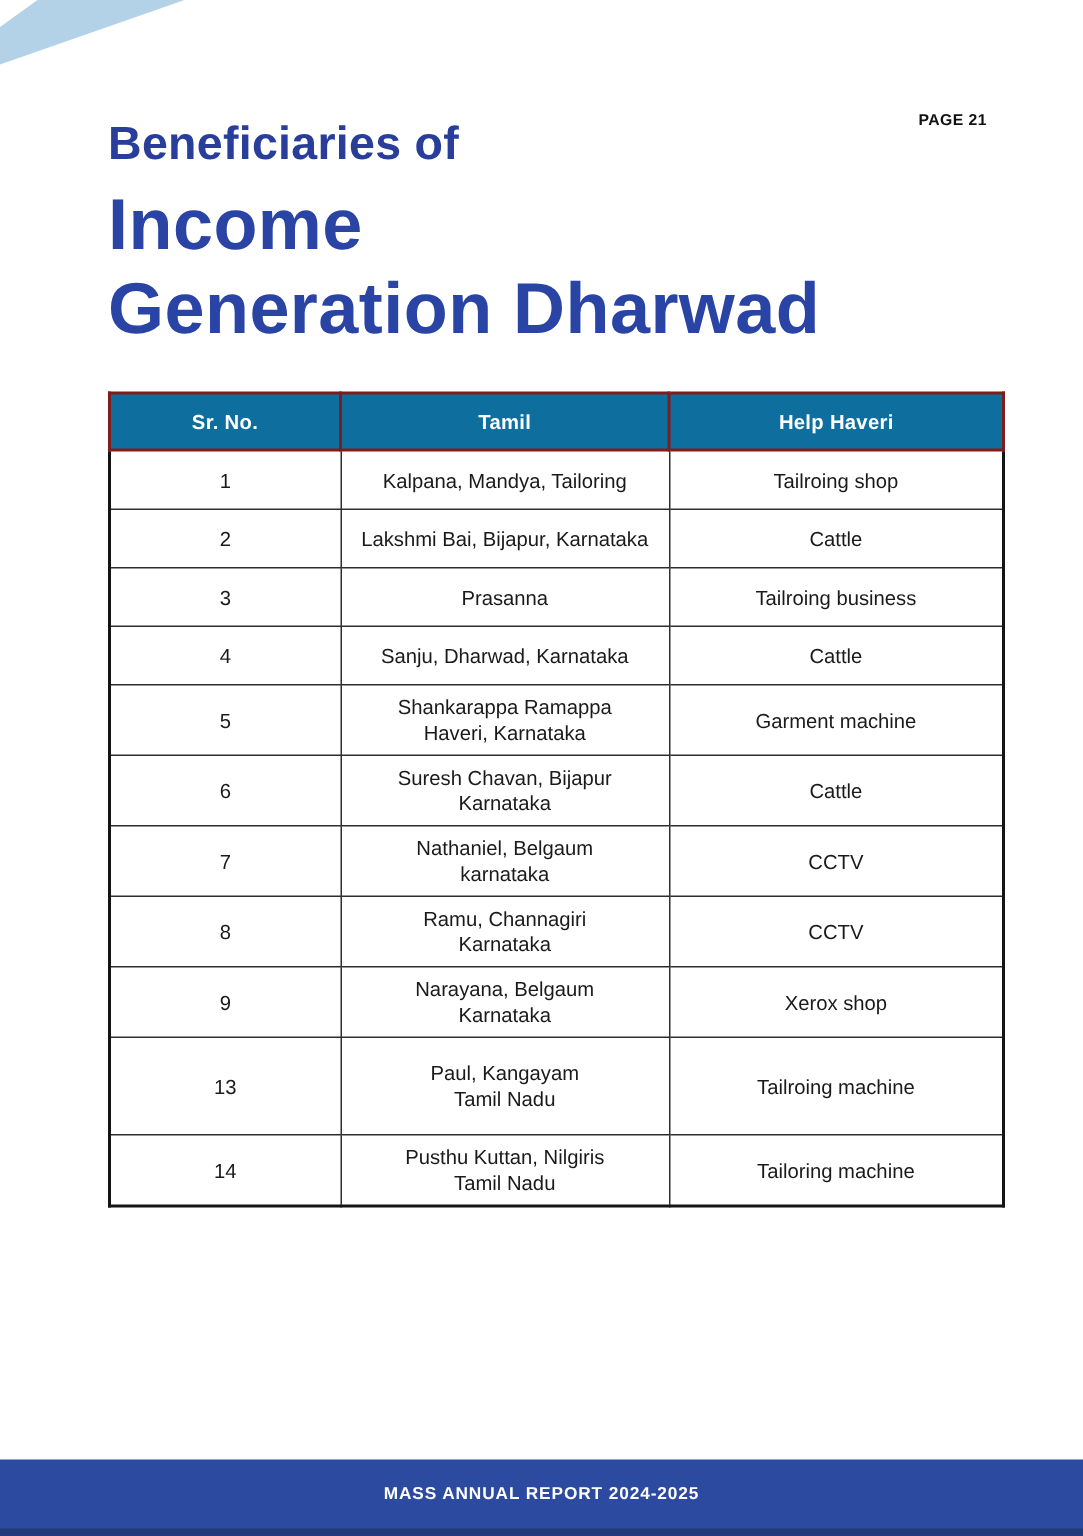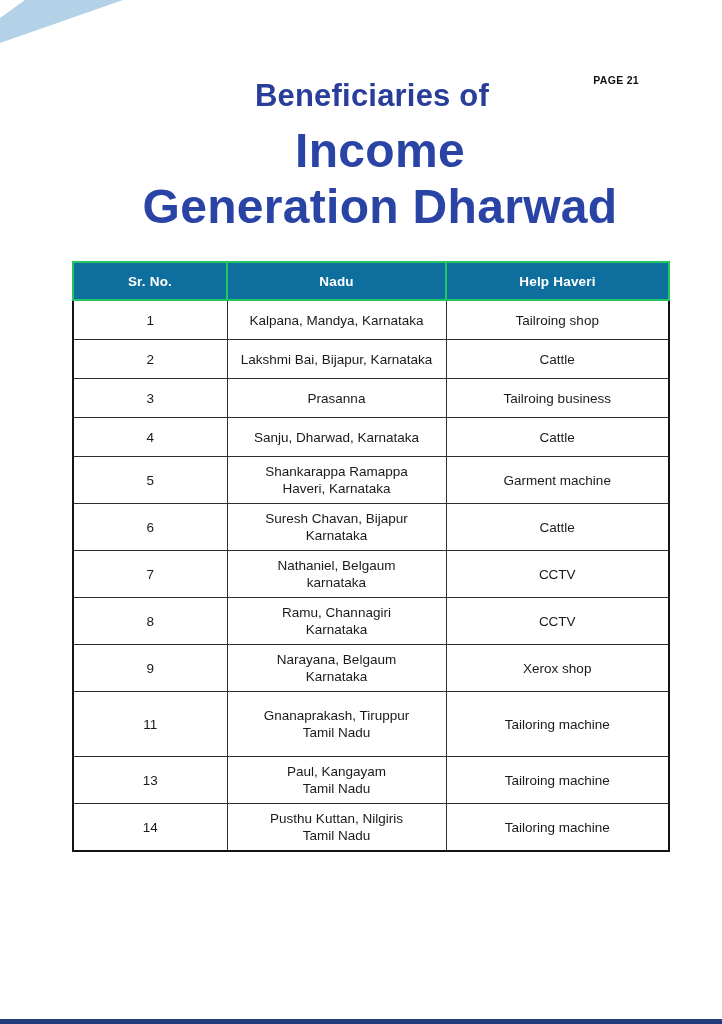--- a/index.html
+++ b/index.html
@@ -12,64 +12,63 @@
     font-family: "Liberation Sans", sans-serif;
   }
 
   
   .corner-band { position: absolute; top: 0; left: 0; display: block; }
 
   
   .page-number {
     position: absolute;
     top: 74px;
-    right: 83px;
+    right: 64px;
     font-size: 10.5px;
     font-weight: 600;
     letter-spacing: 0.3px;
     color: #111111;
   }
 
   
-  .title-block { position: absolute; left: 72px; top: 78px; width: 600px; text-align: center; }
+  .title-block { position: absolute; left: 72px; top: 78px; width: 600px; }
   .title-kicker {
     font-size: 31px;
     font-weight: bold;
     line-height: 36px;
     letter-spacing: 0.2px;
     color: #293d9a;
   }
   .title-main {
     margin-top: 9px;
     font-size: 48px;
     font-weight: bold;
     line-height: 56px;
     letter-spacing: 0.3px;
     color: #2a44a6;
-    margin-left: 16px;
   }
 
   
   .benef-table {
     position: absolute;
     left: 72px;
     top: 261px;
     width: 596px;
     border-collapse: collapse;
     table-layout: fixed;
     border: 2px solid #141414;
   }
   .benef-table th {
     background: #0e6f9e;
     color: #ffffff;
     font-size: 13.5px;
     font-weight: bold;
     letter-spacing: 0.2px;
     height: 34px;
-    border: 2px solid #22c55e;
+    border: 2px solid #7f1d1d;
     text-align: center;
     vertical-align: middle;
   }
   .benef-table td {
     font-size: 13.5px;
     color: #1a1a1a;
     text-align: center;
     vertical-align: middle;
     border: 1.5px solid #2e2e2e;
     line-height: 17px;
@@ -126,28 +125,28 @@
 
   <table class="benef-table">
     <colgroup>
       <col style="width:154px">
       <col style="width:219px">
       <col style="width:223px">
     </colgroup>
     <thead>
       <tr>
         <th>Sr. No.</th>
-        <th>Nadu</th>
+        <th>Tamil</th>
         <th>Help Haveri</th>
       </tr>
     </thead>
     <tbody>
         <tr class="h1">
           <td>1</td>
-          <td>Kalpana, Mandya, Karnataka</td>
+          <td>Kalpana, Mandya, Tailoring</td>
           <td>Tailroing shop</td>
         </tr>
         <tr class="h1">
           <td>2</td>
           <td>Lakshmi Bai, Bijapur, Karnataka</td>
           <td>Cattle</td>
         </tr>
         <tr class="h1">
           <td>3</td>
           <td>Prasanna</td>
@@ -177,32 +176,30 @@
           <td>8</td>
           <td>Ramu, Channagiri<br>Karnataka</td>
           <td>CCTV</td>
         </tr>
         <tr class="h2">
           <td>9</td>
           <td>Narayana, Belgaum<br>Karnataka</td>
           <td>Xerox shop</td>
         </tr>
         <tr class="h2">
-          <td>11</td>
-          <td>Gnanaprakash, Tiruppur<br>Tamil Nadu</td>
-          <td>Tailoring machine</td>
-        </tr>
-        <tr class="h2">
           <td>13</td>
           <td>Paul, Kangayam<br>Tamil Nadu</td>
           <td>Tailroing machine</td>
         </tr>
         <tr class="h2">
           <td>14</td>
           <td>Pusthu Kuttan, Nilgiris<br>Tamil Nadu</td>
           <td>Tailoring machine</td>
         </tr>
       </tbody>
   </table>
 
+  <div class="footer-bar">
+    <span class="footer-text">MASS ANNUAL REPORT 2024-2025</span>
+  </div>
   <div class="footer-strip"></div>
 
 </div>
 
 </body></html>

